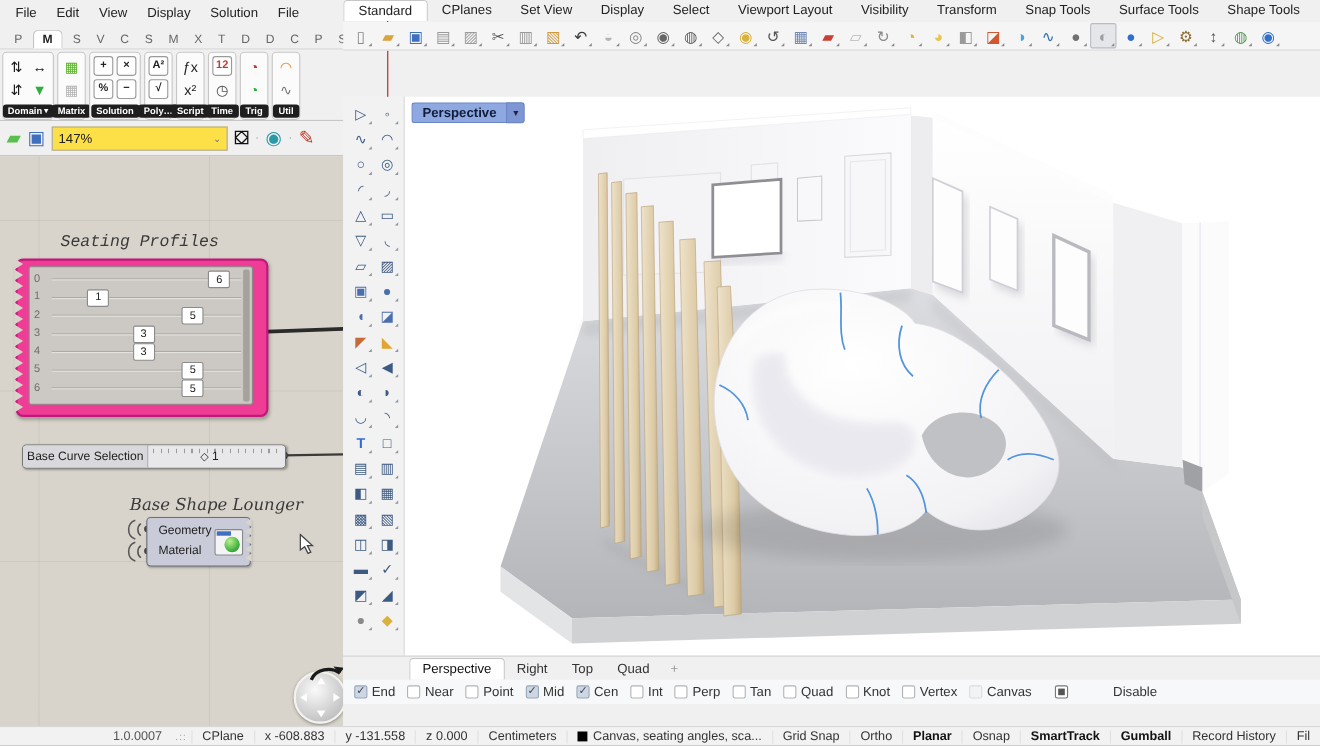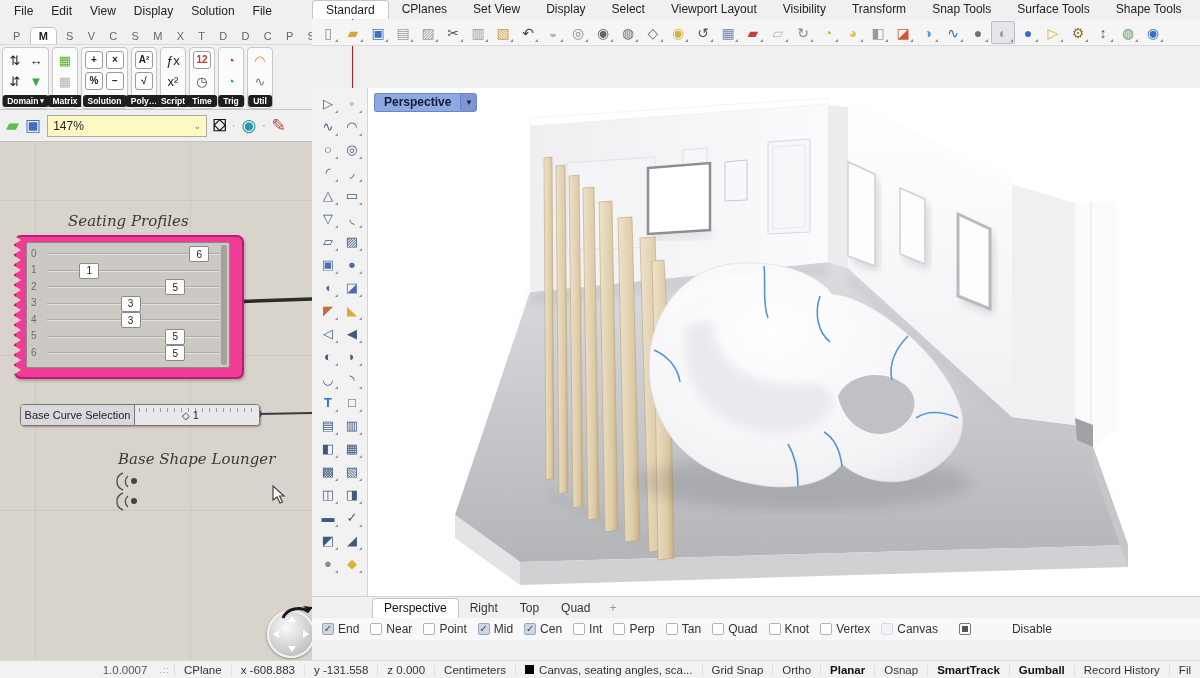--- a/index.html
+++ b/index.html
@@ -16,21 +16,21 @@
   .gh-palette{left:0;top:44px;width:312px;height:66px;display:flex;gap:3px;padding:3px 0 0 2px;border-bottom:1px solid #c6c6c6;box-sizing:border-box;}
   .gh-group{position:relative;background:#fbfbfb;border:1px solid #c6c6c6;border-radius:4px;padding:2px 2px 13px 2px;}
   .gh-group-icons{display:grid;grid-template-rows:repeat(2,20px);grid-auto-flow:column;gap:1px;}
   .gh-picon{width:20px;height:20px;display:flex;align-items:center;justify-content:center;font-size:13px;line-height:1;}
   .gh-picon.boxed span{display:flex;align-items:center;justify-content:center;width:16px;height:16px;background:#fff;border:1px solid #9a9a9a;border-radius:3px;font-size:10px;font-weight:bold;color:#222;}
   .gh-group-label{position:absolute;left:50%;transform:translateX(-50%);bottom:1px;background:#1e1e1e;color:#fff;font-size:8.5px;font-weight:bold;border-radius:3px;padding:1px 5px;white-space:nowrap;display:flex;gap:2px;align-items:center;}
   .gh-group-label .ar{display:none;font-size:7px;}
   .gh-group-label .ar.show{display:inline;}
   .gh-canvasbar{left:0;top:110px;width:312px;height:32px;display:flex;align-items:center;gap:6px;padding:0 6px;border-bottom:1px solid #c2c2c2;box-sizing:border-box;background:#f0f0f0;}
   .gcb-icon{font-size:17px;line-height:1;}
-  .gh-zoom{width:148px;height:20px;background:#fef9c3;border:1px solid #aaa;display:flex;align-items:center;justify-content:space-between;padding:0 5px;font-size:12px;color:#222;gap:23px;}
+  .gh-zoom{width:148px;height:20px;background:#fde047;border:1px solid #aaa;display:flex;align-items:center;justify-content:space-between;padding:0 5px;font-size:12px;color:#222;gap:23px;}
   .gh-zoom .chev{color:#777;font-size:9px;}
   .dotsep{color:#888;font-size:10px;}
   
   #gh-canvas{left:0;top:142px;width:312px;height:518px;background-color:#d8d4cb;
     background-image:linear-gradient(rgba(110,105,90,0.10) 1px,transparent 1px),linear-gradient(90deg,rgba(110,105,90,0.10) 1px,transparent 1px);
     background-size:155px 155px;background-position:35px 58px;overflow:hidden;}
   .grp-title{font-family:"DejaVu Serif",serif;font-style:italic;font-size:15px;color:#3a3a3a;}
   #pink-group{left:14px;top:93px;width:226px;height:140px;background:#ef3d96;border:2px solid #c2187a;border-radius:7px;box-shadow:1px 2px 3px rgba(0,0,0,.25);}
   #gene-pool{position:absolute;left:10px;top:5px;width:204px;height:126px;background:#ccc9c4;border:1px solid #8a8a8a;border-radius:2px;padding:2px 10px 2px 4px;box-sizing:border-box;}
   .gp-scroll{position:absolute;right:2px;top:2px;bottom:2px;width:6px;background:#a5a29c;border-radius:2px;}
@@ -280,21 +280,21 @@
         <path d="M228,160 L312,157" stroke="#2b2b2b" stroke-width="3.5" fill="none"></path>
         <circle cx="228" cy="160" r="4" fill="#d8d4cb" stroke="#333" stroke-width="1.5"></circle>
         <path d="M258,272 L312,271" stroke="#3a3a3a" stroke-width="2" fill="none"></path>
         <circle cx="258" cy="272" r="3" fill="#d8d4cb" stroke="#444" stroke-width="1.3"></circle>
         <path d="M128,334 a7,7 0 0 0 0,11 M123,331 a9,9 0 0 0 0,17" stroke="#555" stroke-width="1.4" fill="none"></path>
         <path d="M128,354 a7,7 0 0 0 0,11 M123,351 a9,9 0 0 0 0,17" stroke="#555" stroke-width="1.4" fill="none"></path>
         <circle cx="134" cy="339" r="3" fill="#444"></circle>
         <circle cx="134" cy="359" r="3" fill="#444"></circle>
       </svg>
 
-      <div class="grp-title abs" style="left:68px;top:70px;">Seating Profiles</div>
+      <div class="grp-title abs" style="left:55px;top:70px;font-family:Liberation Mono, monospace;">Seating Profiles</div>
 
       <div id="pink-group" class="abs">
         <svg class="zigzag" width="8" height="140" style="left:-3px;top:-2px;">
           <path d="M0,0 L8,5 L0,10 L8,15 L0,20 L8,25 L0,30 L8,35 L0,40 L8,45 L0,50 L8,55 L0,60 L8,65 L0,70 L8,75 L0,80 L8,85 L0,90 L8,95 L0,100 L8,105 L0,110 L8,115 L0,120 L8,125 L0,130 L8,135 L0,140 L0,0 Z" fill="#d8d4cb"></path>
         </svg>
         <div id="gene-pool">
           <div>
 
           <div class="gp-row">
                 <span class="gp-idx">0</span>
@@ -349,20 +349,28 @@
           <span class="ticks"></span>
           <span id="bcs-handle">
             <span class="dia">◇</span>
             <span>1</span>
           </span>
         </div>
       </div>
 
       <div class="grp-title abs" style="left:118px;top:308px;">Base Shape Lounger</div>
 
+      <div id="lounger" class="abs">
+        <span class="lg-row" style="top:5px;">Geometry</span>
+        <span class="lg-row" style="top:24px;">Material</span>
+        <span class="lg-icon"></span>
+        <svg class="zigzag" width="7" height="43" style="right:-2px;top:0;">
+          <path d="M7,0 L1,4 L7,8 L1,12 L7,16 L1,20 L7,24 L1,28 L7,32 L1,36 L7,40 L7,43 L7,0 Z" fill="#d8d4cb"></path>
+        </svg>
+      </div>
 
       <svg id="gh-cursor" class="abs" width="14" height="20">
         <path d="M1,1 L1,15 L5,12 L8,18 L10.5,17 L7.5,11 L12,11 Z" fill="#fff" stroke="#444" stroke-width="1.2"></path>
       </svg>
 
       <div id="navball" class="abs">
         <svg class="abs" width="60" height="30" style="left:-4px;top:-12px;">
           <path d="M18,18 C22,8 36,6 44,12" stroke="#1a1a1a" stroke-width="3" fill="none"></path>
           <path d="M44,12 L38,6 L48,7 Z" fill="#1a1a1a"></path>
         </svg>

